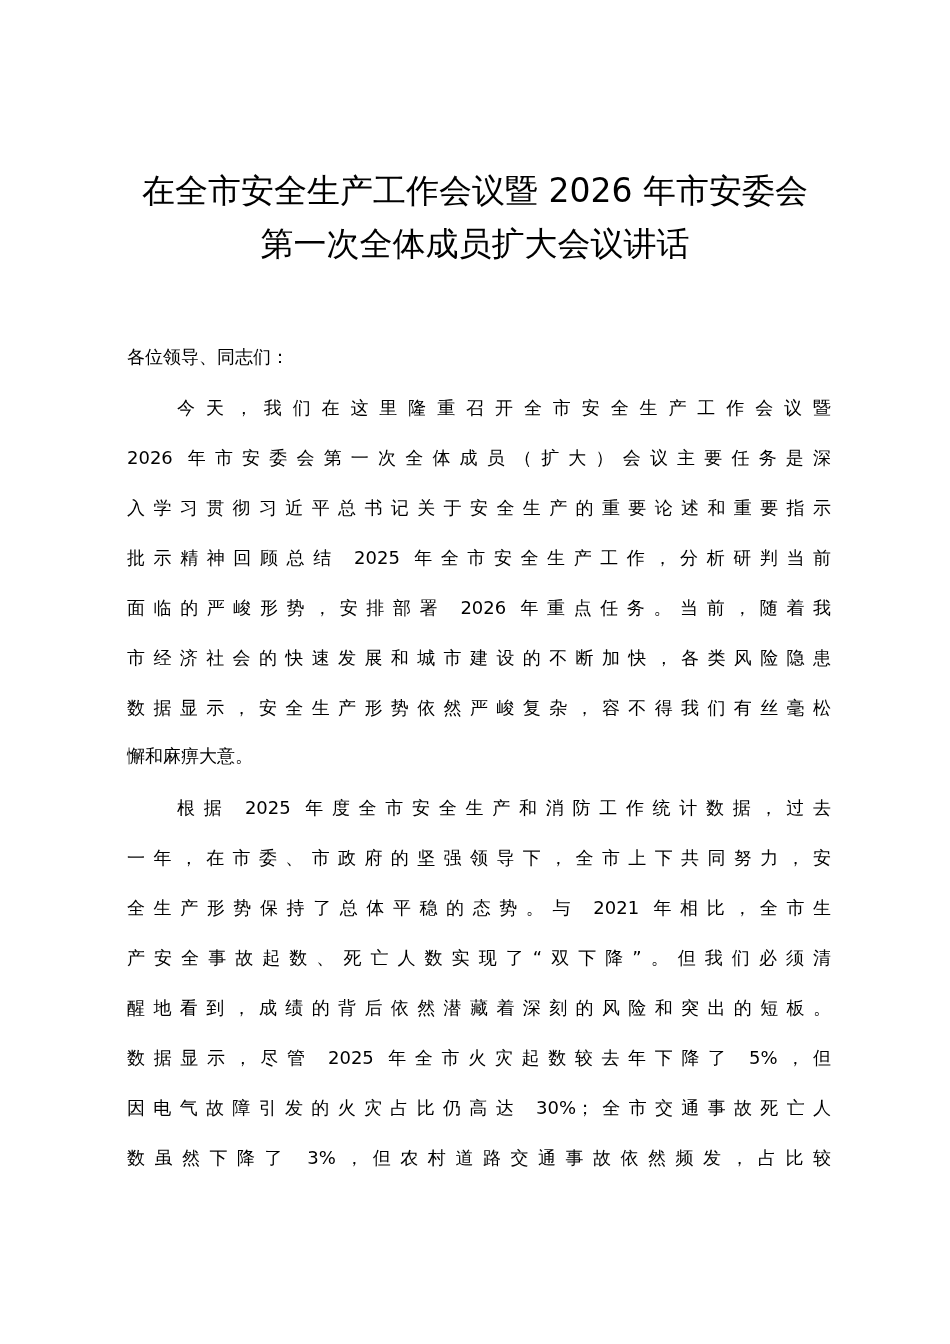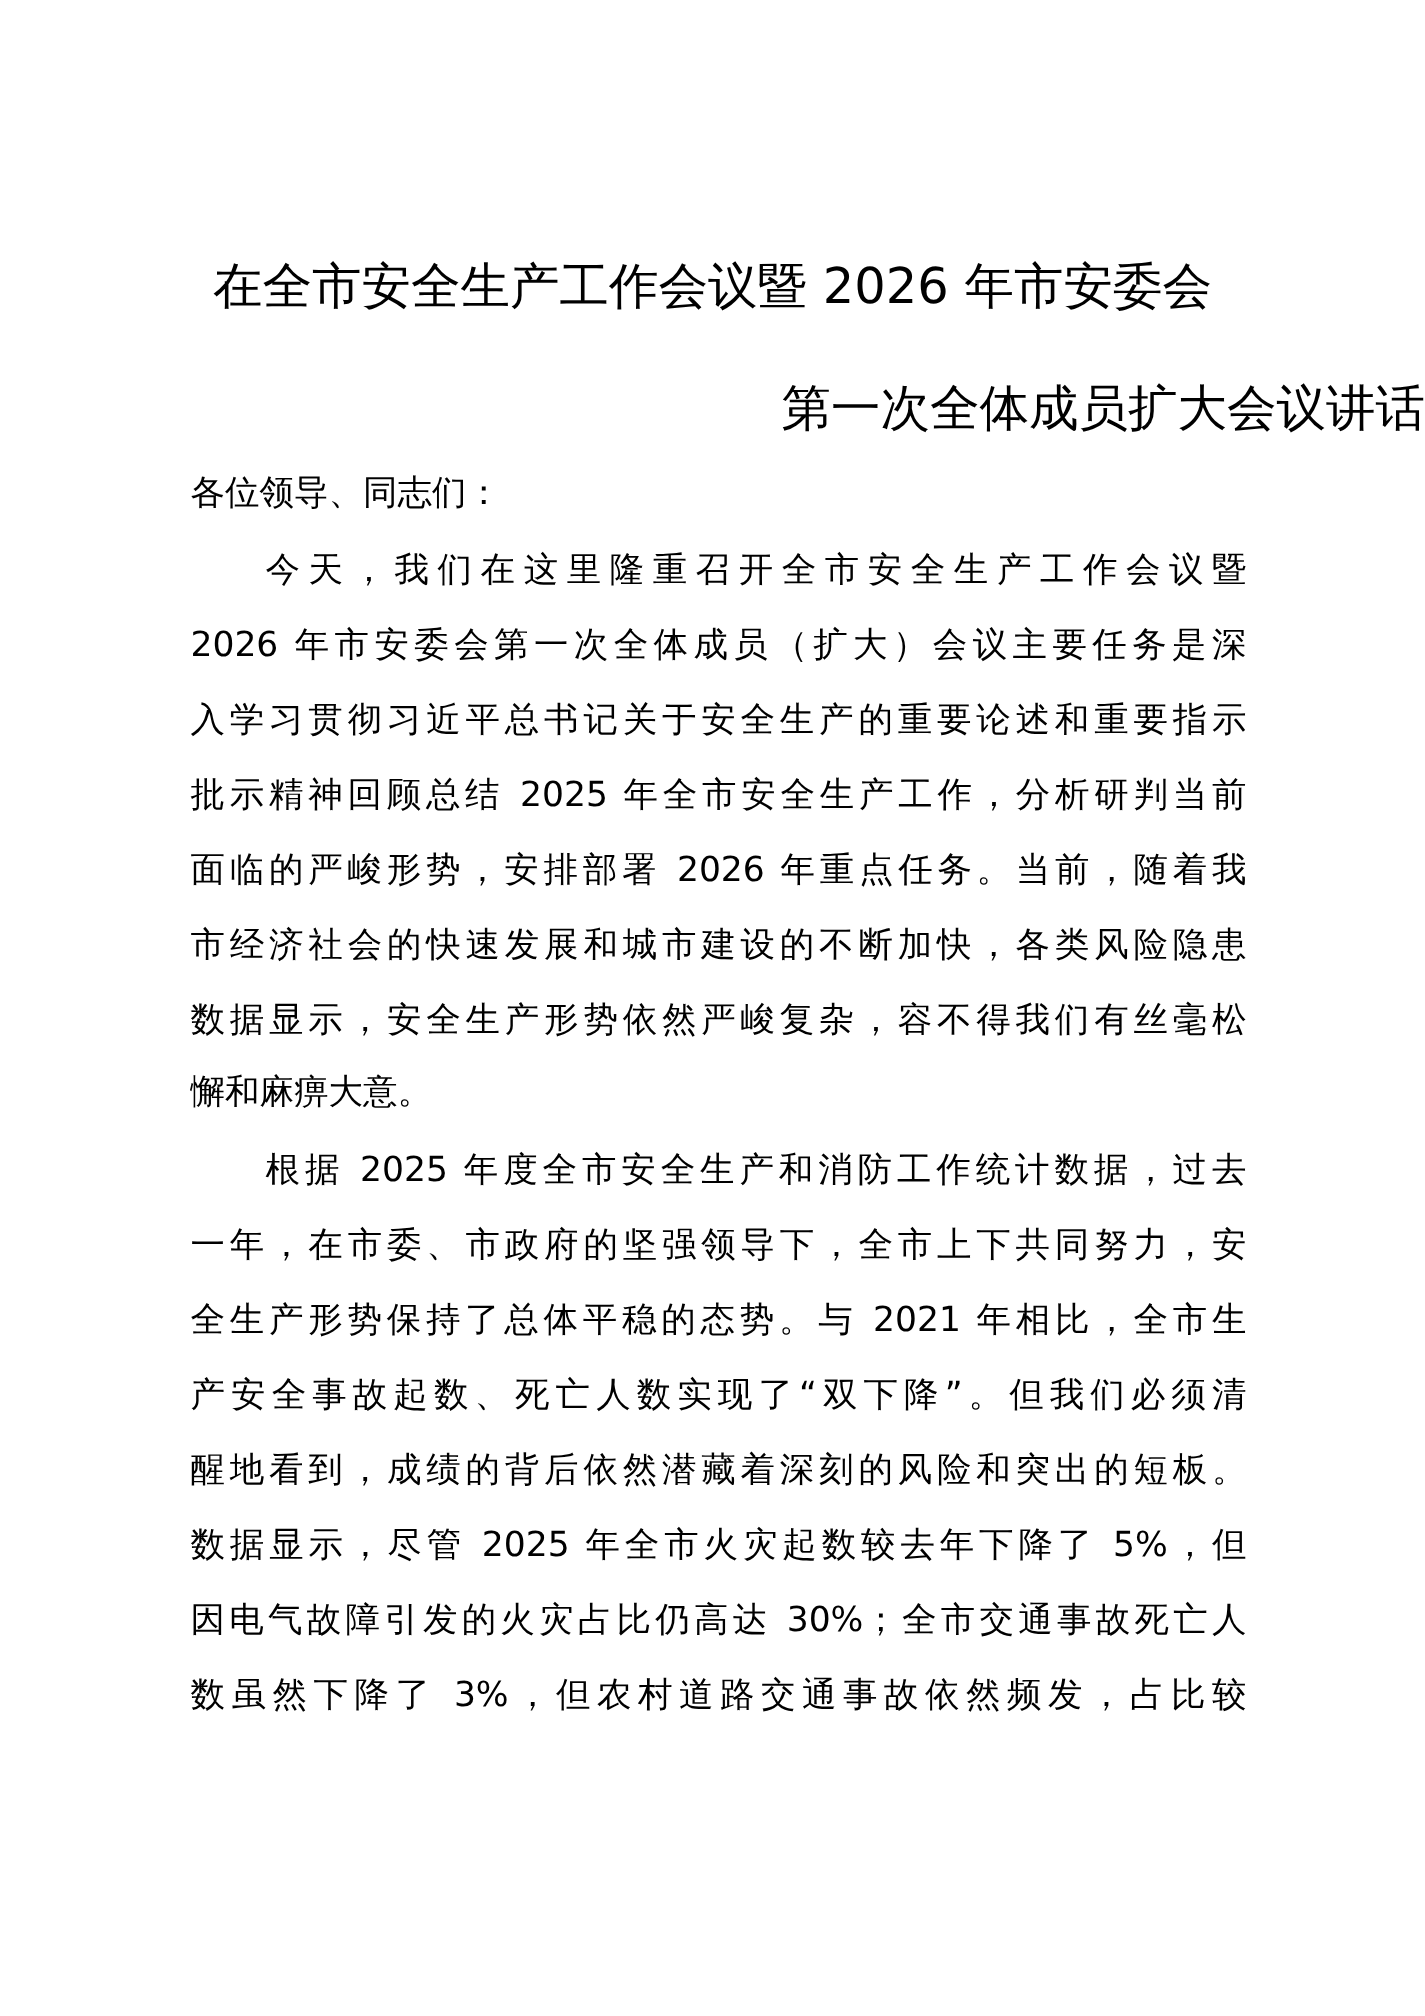--- a/index.html
+++ b/index.html
@@ -27,31 +27,32 @@
       position: absolute;
       left: 0;
       width: 950px;
       text-align: center;
       font-size: 33px;
       line-height: 40px;
       white-space: nowrap;
       letter-spacing: 0px;
     }
     .title.l1 { top: 171px; }
-    .title.l2 { top: 252px; text-align: right; }
+    .title.l2 { top: 224px; }
 
     .line {
       position: absolute;
       left: 127px;
       width: 704px;
-      font-size: 23px;
+      font-size: 18px;
       line-height: 30px;
       white-space: nowrap;
       text-align: justify;
       text-align-last: justify;
+      margin-top: 28px;
     }
     .line.indent {
       left: 177px;
       width: 654px;
     }
     .line.last {
       text-align-last: left;
     }
   </style>
 </head>

